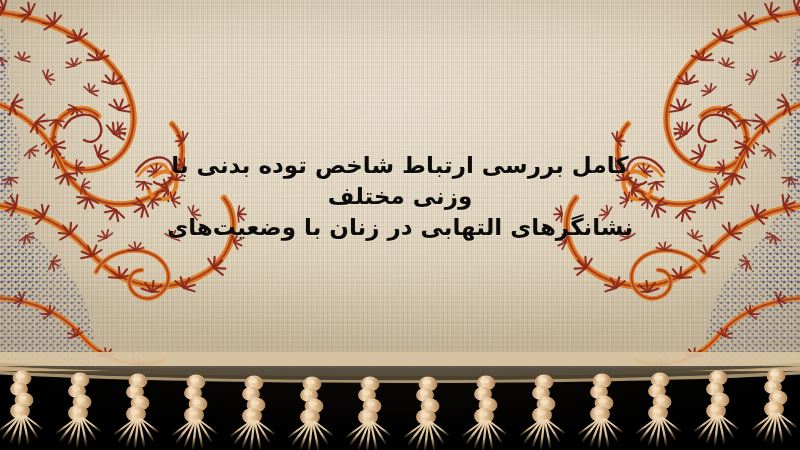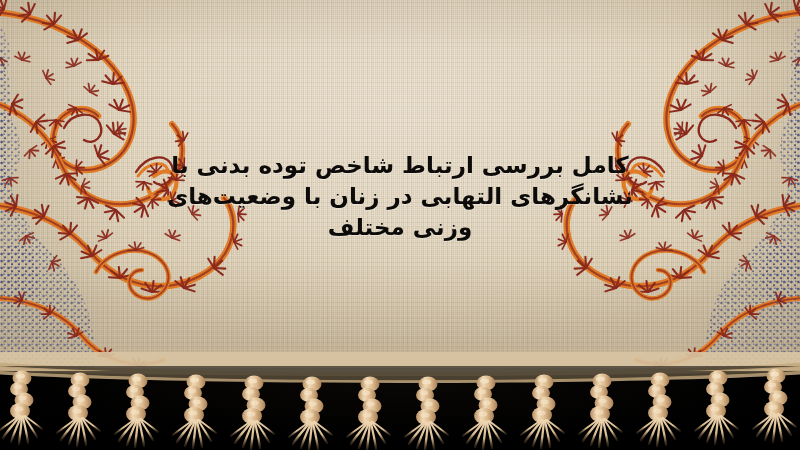--- a/index.html
+++ b/index.html
@@ -360,22 +360,22 @@
 
         <ellipse cx="8" cy="150" rx="26" ry="44" fill="url(#speck)" opacity=".55"></ellipse>
         <ellipse cx="30" cy="276" rx="22" ry="32" fill="url(#speck)" opacity=".5"></ellipse>
         <ellipse cx="6" cy="54" rx="18" ry="30" fill="url(#speck)" opacity=".45"></ellipse>
       </g>
     </svg>
   </div>
 
   <div class="titleblock">
     <span class="tline">کامل بررسی ارتباط شاخص توده بدنی با</span>
+    <span class="tline">وزنی مختلف</span>
     <span class="tline">نشانگرهای التهابی در زنان با وضعیت‌های</span>
-    <span class="tline">وزنی مختلف</span>
   </div>
 
   <div class="fringe">
     <svg viewBox="0 0 800 98" width="800" height="98" xmlns="http://www.w3.org/2000/svg" aria-hidden="true">
       <defs>
         <linearGradient id="cordg" x1="0" y1="0" x2="1" y2="0">
           <stop offset="0%" stop-color="#b98f62"></stop>
           <stop offset="35%" stop-color="#f0d9b6"></stop>
           <stop offset="65%" stop-color="#dcb98d"></stop>
           <stop offset="100%" stop-color="#a87f55"></stop>

